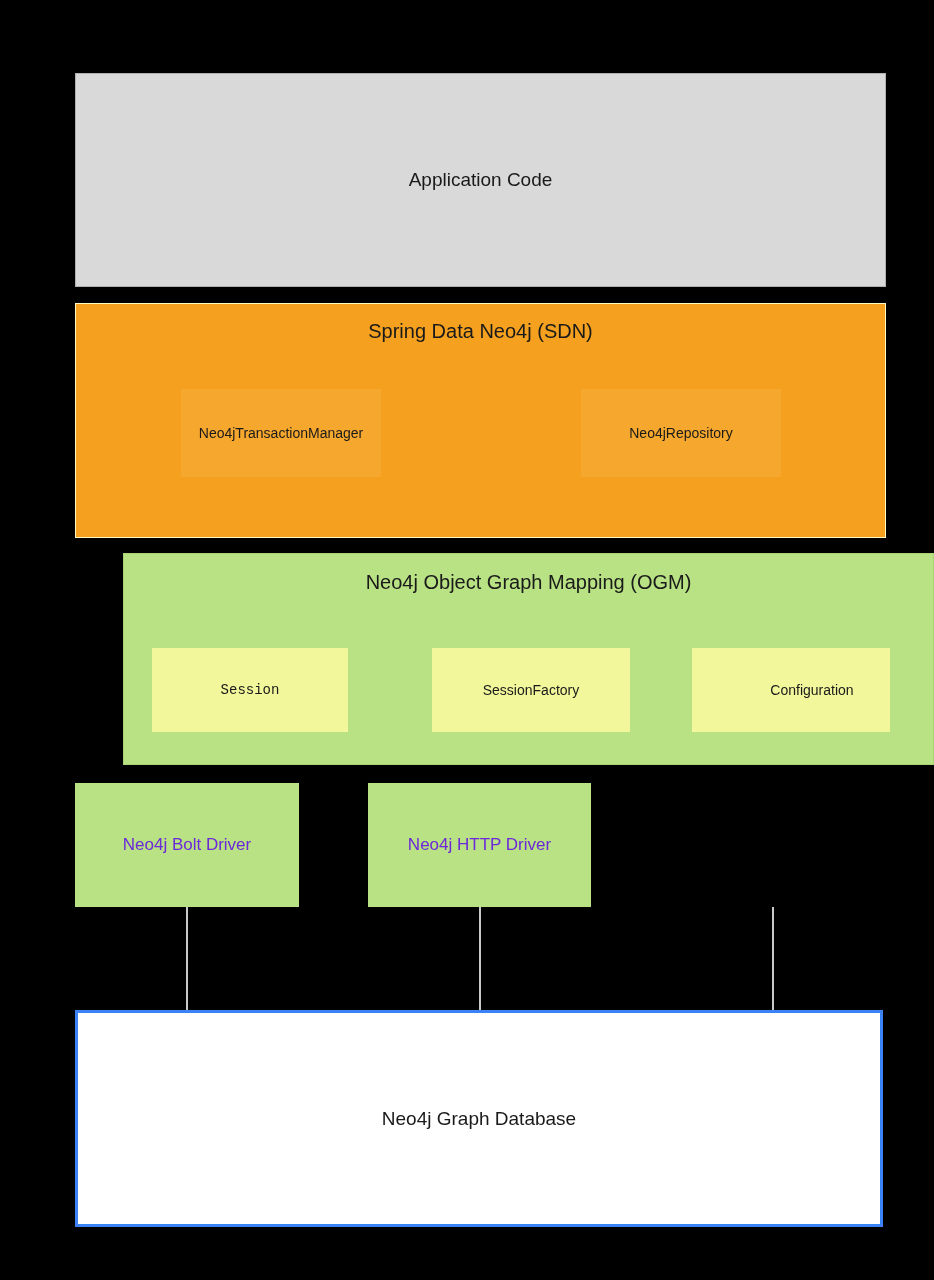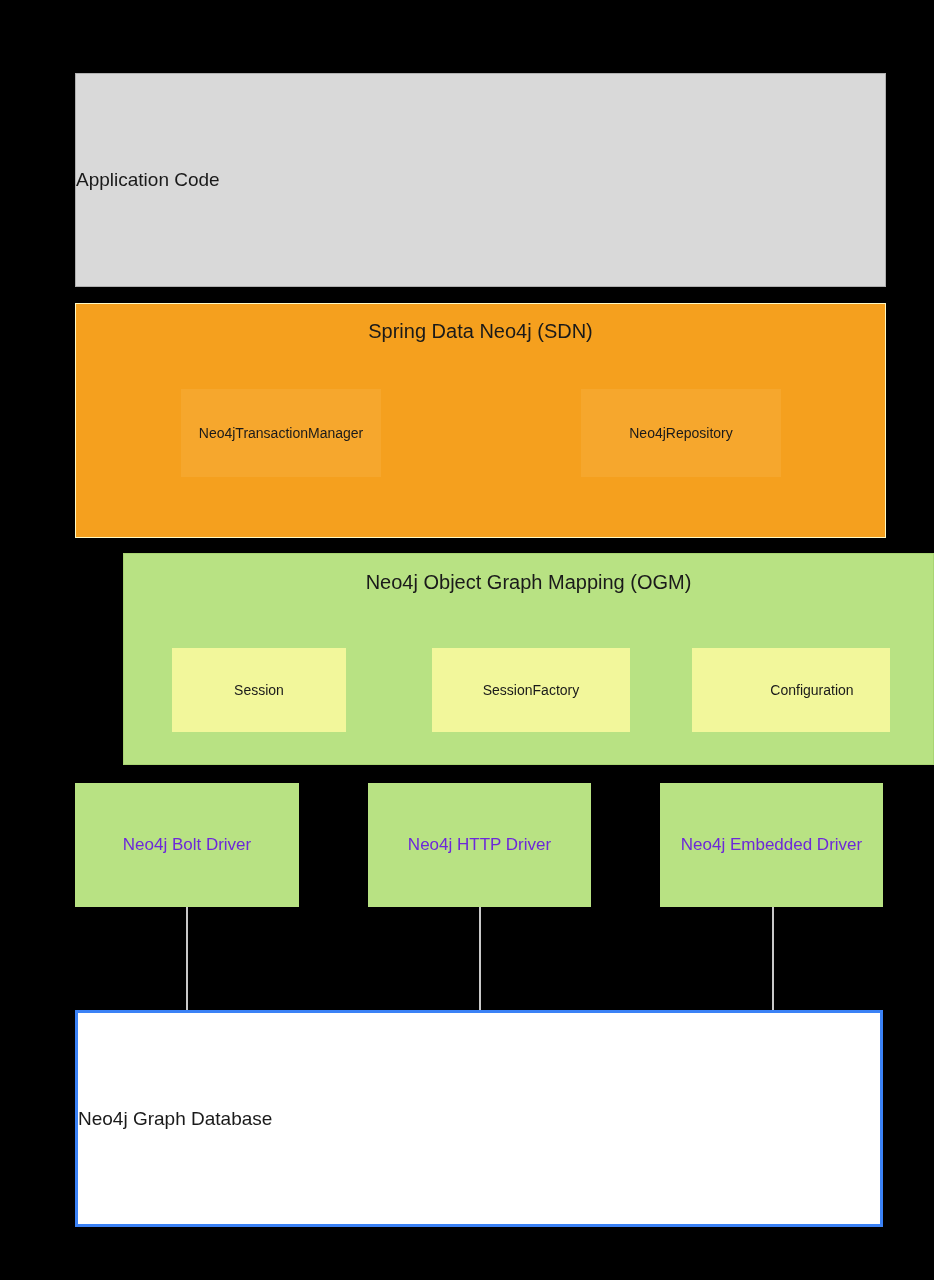--- a/index.html
+++ b/index.html
@@ -21,21 +21,21 @@
     top: 0;
     width: 934px;
     height: 1280px;
     background: #000000;
   }
   .layer {
     position: absolute;
     box-sizing: border-box;
     display: flex;
     align-items: center;
-    justify-content: flex-start;
+    justify-content: center;
     color: #1a1a1a;
   }
   
   .app-code {
     left: 75px;
     top: 73px;
     width: 811px;
     height: 214px;
     background: #d9d9d9;
     border: 1px solid #b0b0b0;
@@ -101,21 +101,21 @@
     top: 94px;
     height: 84px;
     background: #f2f79b;
     display: flex;
     align-items: center;
     justify-content: center;
     font-size: 14px;
     color: #1a1a1a;
     box-sizing: border-box;
   }
-  .ogm-sub-0 { left: 48px;  width: 174px; }
+  .ogm-sub-0 { left: 28px;  width: 196px; font-family: Liberation Mono, monospace; }
   .ogm-sub-1 { left: 308px; width: 198px; }
   .ogm-sub-2 { left: 568px; width: 198px; padding-left: 42px; }
 
   
   .driver {
     position: absolute;
     top: 783px;
     height: 124px;
     background: #b8e283;
     display: flex;
@@ -184,23 +184,20 @@
       <span>Configuration</span>
     </div>
   </div>
 
   <div class="driver driver-0">
     <span>Neo4j Bolt Driver</span>
   </div>
   <div class="driver driver-1">
     <span>Neo4j HTTP Driver</span>
   </div>
-  <div class="driver driver-2">
-    <span>Neo4j Embedded Driver</span>
-  </div>
 
   <div class="connector connector-0"></div>
   <div class="connector connector-1"></div>
   <div class="connector connector-2"></div>
 
   <div class="layer database">
     <span>Neo4j Graph Database</span>
   </div>
 
 </div>

